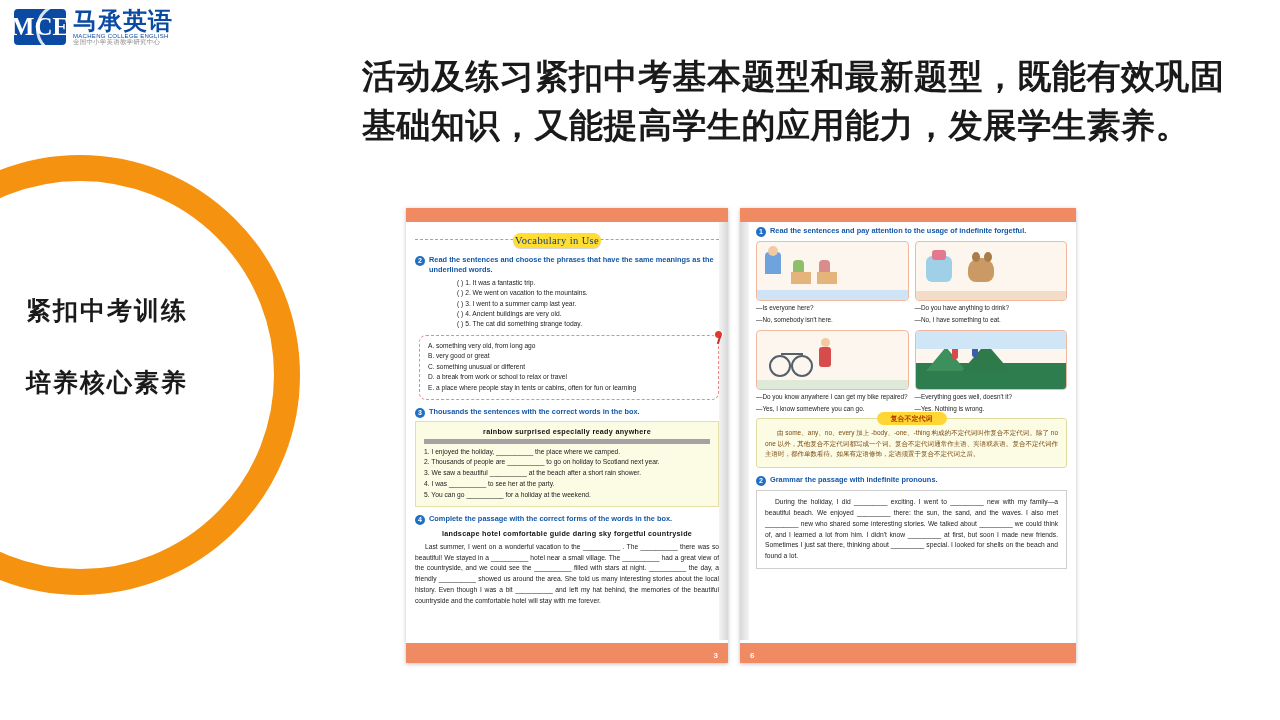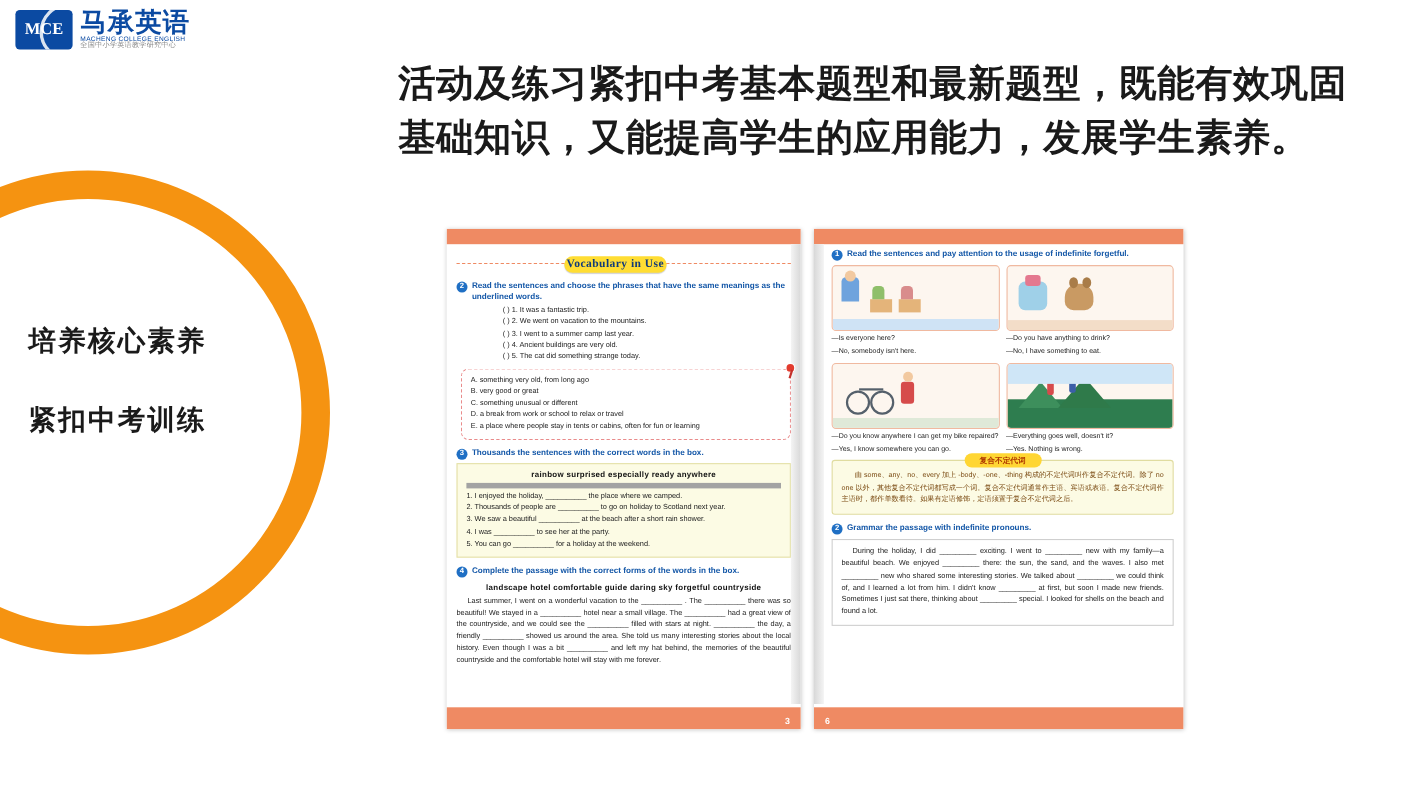--- a/index.html
+++ b/index.html
@@ -30,21 +30,21 @@
     background: #0b4aa2;
     border-radius: 4px;
     color: #ffffff;
     display: flex;
     align-items: center;
     justify-content: center;
     position: relative;
     overflow: hidden;
   }
   .logo-badge .mce {
-    font-size: 15px;
+    font-size: 25px;
     font-weight: bold;
     letter-spacing: 0px;
     font-family: "Liberation Serif", serif;
     position: relative;
     z-index: 2;
   }
   .logo-badge .swoosh {
     position: absolute;
     width: 46px;
     height: 46px;
@@ -185,21 +185,21 @@
     border-top: 1.5px dashed #ef8a63;
   }
   .banner-pill {
     position: relative;
     margin-left: 98px;
     background: #ffdd33;
     border-radius: 9px;
     padding: 2px 2px;
     font-family: "Liberation Serif", serif;
     font-size: 10.5px;
-    font-weight: bold;
+    font-weight: normal;
     color: #103a7a;
     letter-spacing: 0.4px;
     white-space: nowrap;
     box-shadow: 0 1px 1px rgba(0,0,0,0.18);
   }
   .page-right .banner-pill { margin-left: 8px; background: #ffdd33; color: #b03a00; }
 
   .task {
     display: flex;
     align-items: flex-start;
@@ -379,22 +379,22 @@
     <span class="logo-cn">马承英语</span>
     <span class="logo-en">MACHENG COLLEGE ENGLISH</span>
     <span class="logo-sub">全国中小学英语教学研究中心</span>
   </div>
 </div>
 
 <div class="headline">活动及练习紧扣中考基本题型和最新题型，既能有效巩固基础知识，又能提高学生的应用能力，发展学生素养。</div>
 
 <div class="ring"></div>
 <div class="left-text">
+  <div class="line">紧扣中考训练</div>
   <div class="line">培养核心素养</div>
-  <div class="line">紧扣中考训练</div>
 </div>
 
 <div class="pages">
 
   <div class="page page-left">
     <div class="page-topbar"></div>
     <div class="page-inner">
       <div class="spine"></div>
 
       <div class="section-banner">

